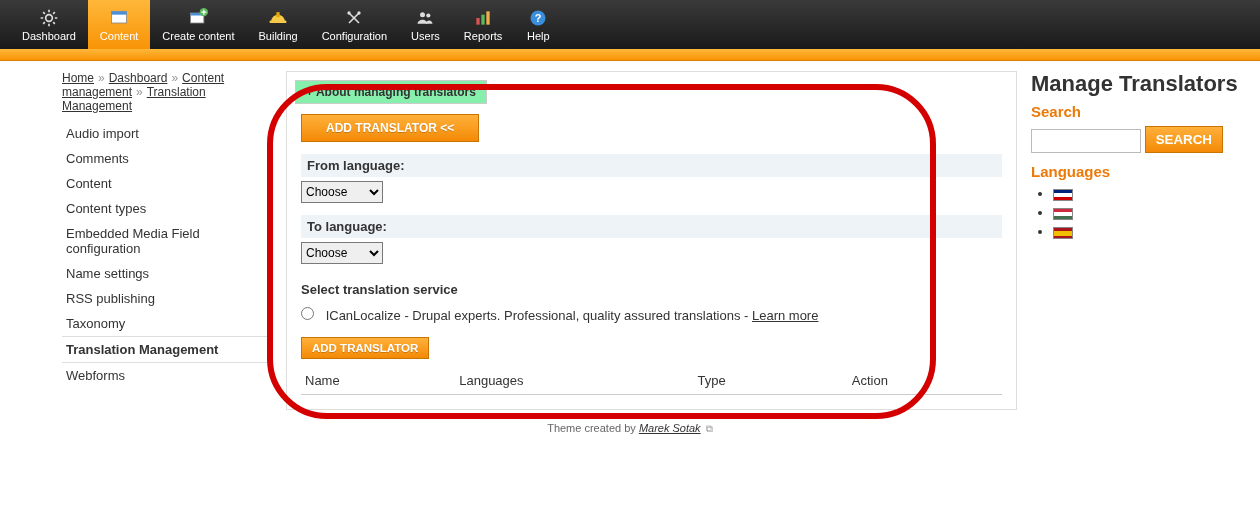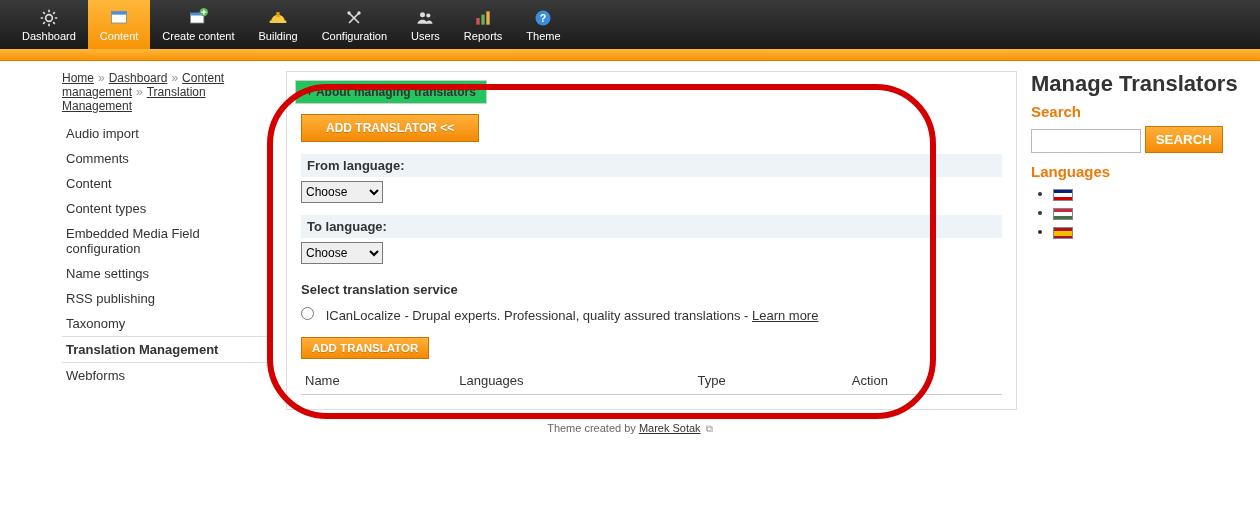--- a/index.html
+++ b/index.html
@@ -24,21 +24,21 @@
 .breadcrumb a { color: #333; text-decoration: underline; cursor:pointer;}
 .breadcrumb .sep { color: #999; margin: 0 4px; }
 
 
 .leftmenu { }
 .leftmenu-item { display:block; text-align: left; padding: 5px 6px 5px 4px; font-size: 13px; color: #333; cursor: pointer; border-bottom: 0; }
 .leftmenu-item.active { font-weight: bold; color:#333; border-top:1px solid #ddd; border-bottom:1px solid #ddd; background:#fff;}
 
 
 .panel { border: 1px solid #ddd; background: #fff; padding: 0; }
-.collapse-header { display:inline-block; background: #22c55e; border: 1px solid #ccc; padding: 4px 10px; margin: 8px 0 0 8px; font-weight: bold; font-size:12px; cursor:pointer;}
+.collapse-header { display:inline-block; background: #86efac; border: 1px solid #ccc; padding: 4px 10px; margin: 8px 0 0 8px; font-weight: bold; font-size:12px; cursor:pointer;}
 .collapse-header .plus { font-weight:bold; }
 
 .panel-body { padding: 10px 14px 14px 14px; position: relative; }
 
 .redcircle { position:absolute; border: 6px solid #d40000; border-radius: 60px; pointer-events:none; top: -20px; left: -20px; right: 80px; bottom: -10px; }
 
 .btn-orange { display:inline-block; background: linear-gradient(#ffb03b,#f48a06); border:1px solid #c97400; color:#fff; font-weight:bold; font-size:12px; padding: 6px 24px; cursor:pointer; text-shadow: 0 1px 0 rgba(0,0,0,0.2); }
 .btn-orange.small { font-size:11.5px; padding: 4px 10px;}
 .btn-search { background: linear-gradient(#ffb03b,#f48a06); border:1px solid #c97400; color:#fff; font-weight:bold; padding:5px 10px; cursor:pointer;}
 
@@ -58,21 +58,21 @@
 .side-sub { font-weight:bold; font-size:13px; margin-bottom:4px;}
 .search-input { width: 110px; height:24px; border:1px solid #bbb; padding:2px 4px; vertical-align:middle;}
 .lang-list { list-style: disc; padding-left: 22px; margin-top:6px;}
 .lang-list li { margin: 4px 0; }
 .flag { display:inline-block; width:20px; height:12px; border:1px solid #888; vertical-align:middle;}
 .flag-en { background: linear-gradient(0deg,#c00 0 33%, #fff 33% 66%, #00247d 66% 100%);}
 .flag-hu { background: linear-gradient(180deg,#cd2a3e 0 33%, #fff 33% 66%, #436f4d 66% 100%);}
 .flag-es { background: linear-gradient(180deg,#aa151b 0 25%, #f1bf00 25% 75%, #aa151b 75% 100%);}
 
 .footer { text-align:center; font-size:11px; color:#666; padding:8px 0 14px 0;}
-.footer a { color:#333; text-decoration:underline;}
+.footer a { color:#333; text-decoration:underline;font-style:italic;}
 .ext-icon { font-size:10px; color:#999; margin-left:2px;}
 </style>
 </head>
 <body>
 
 <div class="topnav" id="topnav">
     <div class="topnav-item">
       <span class="icon">
         <svg viewBox="0 0 24 24">
           <circle cx="12" cy="12" r="4" fill="none" stroke="#ddd" stroke-width="2"></circle>
@@ -143,21 +143,21 @@
       </span>
       <span>Reports</span>
     </div>
     <div class="topnav-item">
       <span class="icon">
         <svg viewBox="0 0 24 24">
           <circle cx="12" cy="12" r="9" fill="#3b8ede"></circle>
           <text x="12" y="17" text-anchor="middle" font-size="13" fill="#fff" font-weight="bold">?</text>
         </svg>
       </span>
-      <span>Theme</span>
+      <span>Help</span>
     </div>
   </div>
 <div class="orange-bar"></div>
 
 <div class="wrap">
   <div class="leftcol">
     <div class="breadcrumb" id="breadcrumb"><a>Home</a><span class="sep">»</span><a>Dashboard</a><span class="sep">»</span><a>Content management</a><span class="sep">»</span><a>Translation Management</a></div>
     <div class="leftmenu" id="leftmenu">
         <a class="leftmenu-item">Audio import</a>
         <a class="leftmenu-item">Comments</a>

